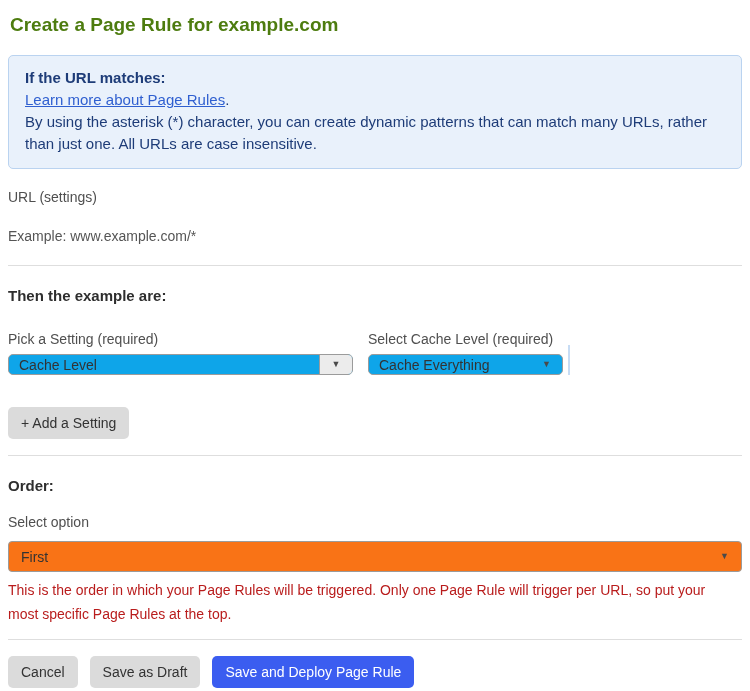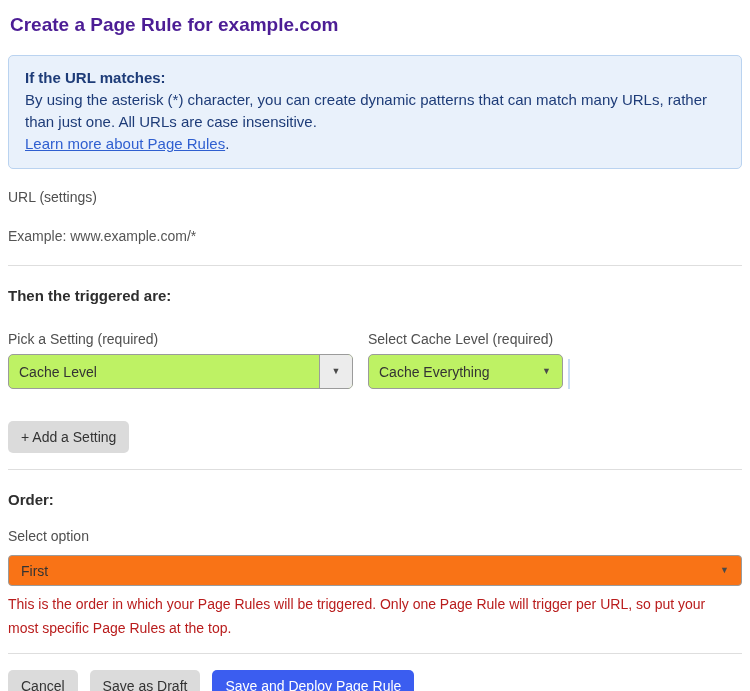--- a/index.html
+++ b/index.html
@@ -10,21 +10,21 @@
     font-family: "Liberation Sans", "DejaVu Sans", sans-serif;
     color: #333;
     overflow: hidden;
   }
   .page {
     padding: 14px 8px 0 8px;
   }
   .page-title {
     font-size: 19px;
     font-weight: bold;
-    color: #4c1d95;
+    color: #4d7c0f;
     margin-left: 2px;
     margin-bottom: 19px;
   }
   
   .info-box {
     background: #e9f1fb;
     border: 1px solid #bad3f0;
     border-radius: 5px;
     padding: 11px 23px 13px 16px;
     font-size: 15px;
@@ -70,24 +70,24 @@
     color: #2e2e2e;
     margin-top: 21px;
   }
   .settings-row {
     display: flex;
     align-items: flex-start;
     margin-top: 27px;
   }
   .setting-group { display: flex; flex-direction: column; }
   .select-control {
-    height: 35px;
+    height: 21px;
     border: 1px solid #9b9b9b;
     border-radius: 5px;
-    background: #bef264;
+    background: #0ea5e9;
     display: flex;
     align-items: stretch;
     overflow: hidden;
     cursor: pointer;
   }
   .select-control .select-value {
     flex: 1;
     display: flex;
     align-items: center;
     padding: 0 10px;
@@ -163,30 +163,30 @@
 </style>
 </head>
 <body>
 
 <div class="page">
 
   <div class="page-title">Create a Page Rule for example.com</div>
 
   <div class="info-box">
     <div class="info-heading">If the URL matches:</div>
+    <div><a class="info-link">Learn more about Page Rules</a><span>.</span></div>
     <div>By using the asterisk (*) character, you can create dynamic patterns that can match many URLs, rather than just one. All URLs are case insensitive.</div>
-    <div><a class="info-link">Learn more about Page Rules</a><span>.</span></div>
   </div>
 
   <div class="field-label">URL (settings)</div>
   <div class="helper-text">Example: www.example.com/*</div>
 
   <hr class="divider">
 
-  <div class="section-heading">Then the triggered are:</div>
+  <div class="section-heading">Then the example are:</div>
 
   <div class="settings-row">
     <div class="setting-group" style="width:345px; margin-right:15px;">
       <div class="field-label">Pick a Setting (required)</div>
       <div class="select-control">
         <span class="select-value">Cache Level</span>
         <span class="arrow-box">
             <span class="caret">▼</span>
           </span>
       </div>

